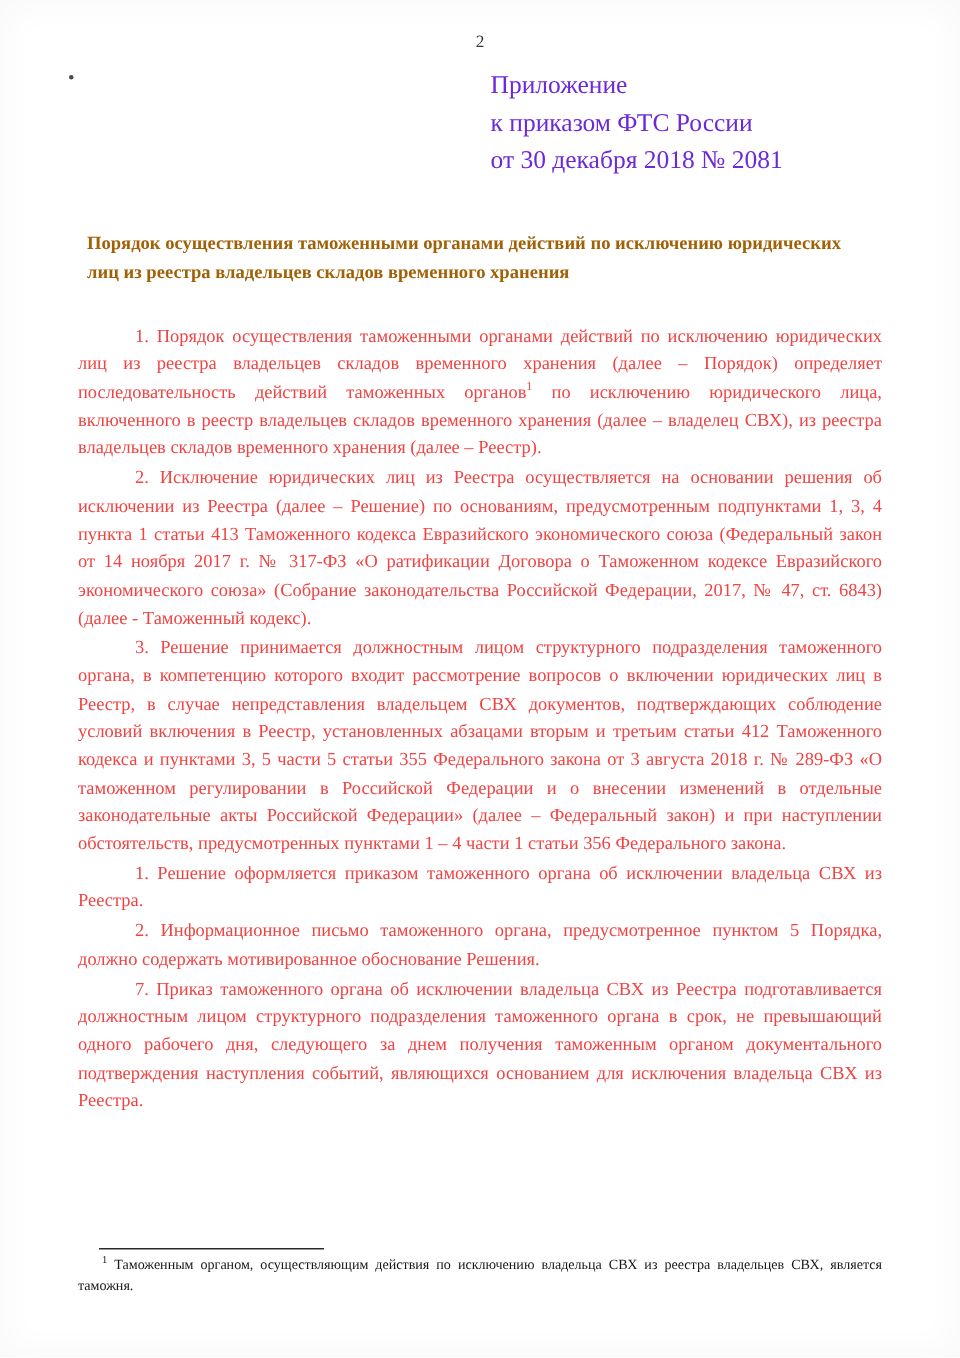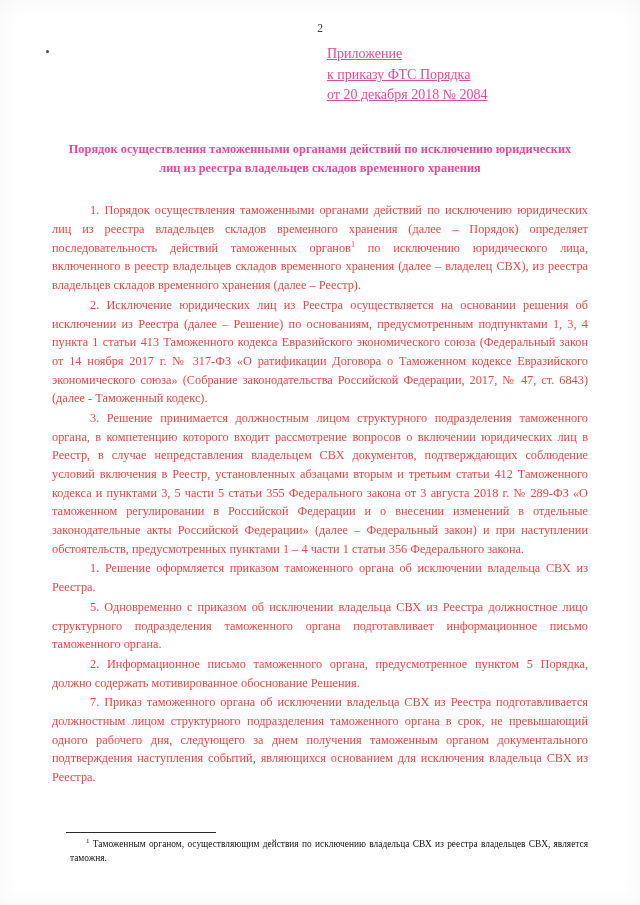--- a/index.html
+++ b/index.html
@@ -36,34 +36,33 @@
     opacity: .85;
   }
   .content {
     position: absolute;
     top: 44px;
     left: 52px;
     width: 536px;
   }
   .approval-block {
     margin-left: 275px;
-    font-size: 14px;
+    font-size: 17px;
     line-height: 1.48;
-    color: #ec4899;
-    text-decoration: underline;
+    color: #6d28d9;
   }
   .approval-block div { white-space: nowrap; }
 
   .doc-title {
     margin-top: 34px;
-    text-align: center;
+    text-align: left;
     font-weight: bold;
     font-size: 12.4px;
     line-height: 1.5;
-    color: #ec4899;
+    color: #a16207;
     padding: 0 6px;
   }
 
   .body-text {
     margin-top: 24px;
   }
   .para {
     text-align: justify;
     text-justify: inter-word;
     font-size: 12.3px;
@@ -91,21 +90,20 @@
     background: #2a2a2a;
     margin-left: 14px;
     margin-bottom: 5px;
   }
   .footnote {
     font-size: 9.4px;
     line-height: 1.45;
     text-align: justify;
     color: #161616;
     text-indent: 16px;
-    margin-left: 18px;
   }
   .footnote sup {
     font-size: 7px;
     vertical-align: super;
     line-height: 0;
   }
   .page-edge-shadow {
     position: absolute;
     inset: 0;
     pointer-events: none;
@@ -118,32 +116,31 @@
 <div class="page">
 
   <div class="page-number">2</div>
 
   <div class="stray-dot"></div>
 
   <div class="content">
 
     <div class="approval-block">
       <div>Приложение</div>
-      <div>к приказу ФТС Порядка</div>
-      <div>от 20 декабря 2018 № 2084</div>
+      <div>к приказом ФТС России</div>
+      <div>от 30 декабря 2018 № 2081</div>
     </div>
 
     <div class="doc-title">Порядок осуществления таможенными органами действий по исключению юридических лиц из реестра владельцев складов временного хранения</div>
 
     <div class="body-text">
       <p class="para">1. Порядок осуществления таможенными органами действий по исключению юридических лиц из реестра владельцев складов временного хранения (далее – Порядок) определяет последовательность действий таможенных органов<sup>1</sup> по исключению юридического лица, включенного в реестр владельцев складов временного хранения (далее – владелец СВХ), из реестра владельцев складов временного хранения (далее – Реестр).</p>
       <p class="para">2. Исключение юридических лиц из Реестра осуществляется на основании решения об исключении из Реестра (далее – Решение) по основаниям, предусмотренным подпунктами 1, 3, 4 пункта 1 статьи 413 Таможенного кодекса Евразийского экономического союза (Федеральный закон от 14 ноября 2017 г. № 317-ФЗ «О ратификации Договора о Таможенном кодексе Евразийского экономического союза» (Собрание законодательства Российской Федерации, 2017, № 47, ст. 6843) (далее - Таможенный кодекс).</p>
       <p class="para">3. Решение принимается должностным лицом структурного подразделения таможенного органа, в компетенцию которого входит рассмотрение вопросов о включении юридических лиц в Реестр, в случае непредставления владельцем СВХ документов, подтверждающих соблюдение условий включения в Реестр, установленных абзацами вторым и третьим статьи 412 Таможенного кодекса и пунктами 3, 5 части 5 статьи 355 Федерального закона от 3 августа 2018 г. № 289-ФЗ «О таможенном регулировании в Российской Федерации и о внесении изменений в отдельные законодательные акты Российской Федерации» (далее – Федеральный закон) и при наступлении обстоятельств, предусмотренных пунктами 1 – 4 части 1 статьи 356 Федерального закона.</p>
       <p class="para">1. Решение оформляется приказом таможенного органа об исключении владельца СВХ из Реестра.</p>
-      <p class="para">5. Одновременно с приказом об исключении владельца СВХ из Реестра должностное лицо структурного подразделения таможенного органа подготавливает информационное письмо таможенного органа.</p>
       <p class="para">2. Информационное письмо таможенного органа, предусмотренное пунктом 5 Порядка, должно содержать мотивированное обоснование Решения.</p>
       <p class="para">7. Приказ таможенного органа об исключении владельца СВХ из Реестра подготавливается должностным лицом структурного подразделения таможенного органа в срок, не превышающий одного рабочего дня, следующего за днем получения таможенным органом документального подтверждения наступления событий, являющихся основанием для исключения владельца СВХ из Реестра.</p>
     </div>
 
   </div>
 
   <div class="footnote-wrap">
     <div class="footnote-rule"></div>
     <div class="footnote"><sup>1</sup> Таможенным органом, осуществляющим действия по исключению владельца СВХ из реестра владельцев СВХ, является таможня.</div>
   </div>

